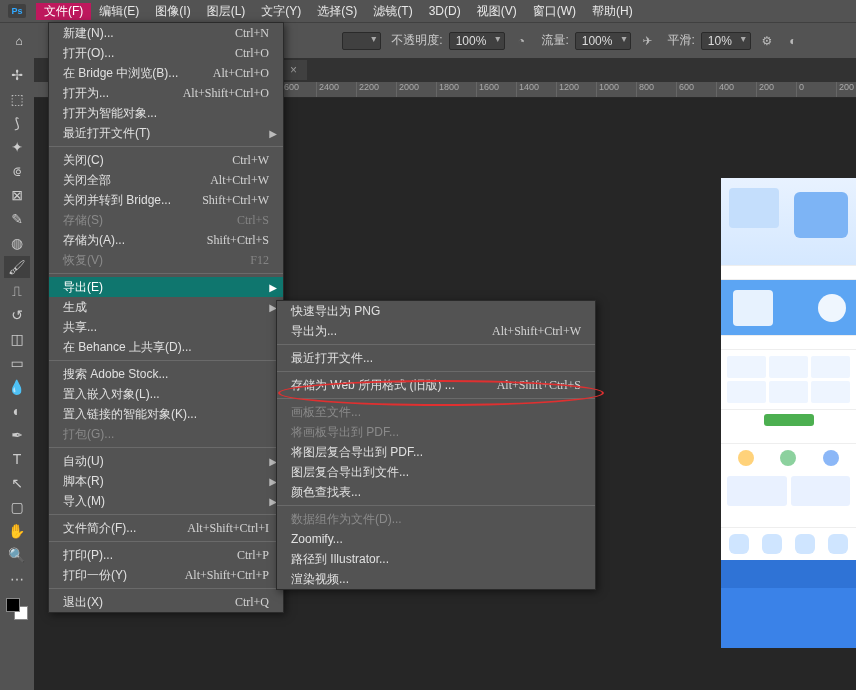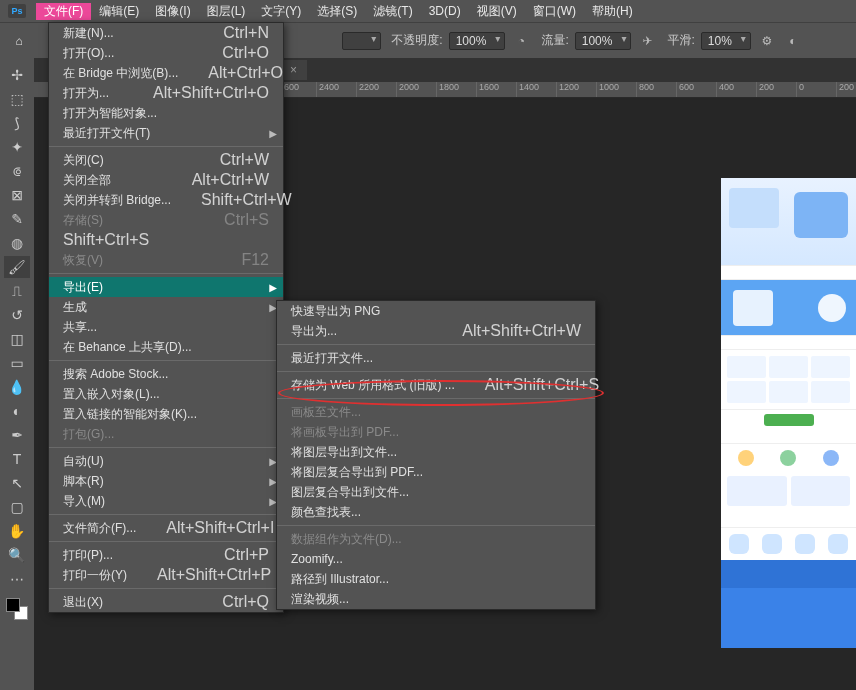--- a/index.html
+++ b/index.html
@@ -1,21 +1,21 @@
 <!DOCTYPE html>
 <html><head>
 <meta charset="utf-8">
 <style>
 * { margin: 0; padding: 0; box-sizing: border-box; font-family: "Microsoft YaHei", Arial, sans-serif; }
 body { background: #323232; color: #e0e0e0; width: 856px; height: 690px; overflow: hidden; position: relative; }
 
 .menubar { background: #535353; height: 22px; display: flex; align-items: center; padding-left: 8px; font-size: 12px; }
 .menubar .ps-logo { width: 18px; height: 14px; background: #404040; color: #31a8ff; font-size: 9px; font-weight: bold; display: flex; align-items: center; justify-content: center; border-radius: 2px; margin-right: 10px; }
 .menubar .menu-item { padding: 0 8px; cursor: pointer; color: #e8e8e8; }
-.menubar .menu-item.active { background: #ec4899; color: #fff; }
+.menubar .menu-item.active { background: #be185d; color: #fff; }
 
 .options-bar { background: #535353; height: 36px; display: flex; align-items: center; padding-left: 8px; gap: 6px; font-size: 12px; border-top: 1px solid #404040; }
 .options-bar .home-icon { width: 22px; height: 22px; display: flex; align-items: center; justify-content: center; cursor: pointer; }
 .options-bar .label { color: #ccc; margin-left: 4px; }
 .options-bar .dropdown { background: #404040; border: 1px solid #2a2a2a; padding: 1px 18px 1px 6px; position: relative; color: #ddd; border-radius: 2px; }
 .options-bar .dropdown::after { content: "▾"; position: absolute; right: 4px; top: 0; font-size: 10px; color: #aaa; }
 .options-bar .icon-btn { width: 20px; height: 20px; display: flex; align-items: center; justify-content: center; color: #bbb; cursor: pointer; }
 
 .toolbox { position: absolute; left: 0; top: 58px; width: 34px; background: #535353; display: flex; flex-direction: column; align-items: center; padding-top: 6px; gap: 2px; height: 632px; }
 .toolbox .tool { width: 26px; height: 22px; display: flex; align-items: center; justify-content: center; color: #ccc; cursor: pointer; font-size: 14px; }
@@ -32,21 +32,21 @@
 .ruler-h span { flex: 0 0 40px; border-left: 1px solid #666; padding-left: 2px; }
 
 .canvas { position: absolute; left: 34px; top: 98px; right: 0; bottom: 0; background: #262626; }
 
 
 .menu { position: absolute; background: #535353; border: 1px solid #2a2a2a; box-shadow: 2px 2px 8px rgba(0,0,0,0.5); font-size: 12px; color: #e0e0e0; z-index: 100; }
 .menu .row { display: flex; align-items: center; height: 20px; padding: 0 14px 0 14px; position: relative; cursor: pointer; white-space: nowrap; }
 .menu .row.disabled { color: #8a8a8a; cursor: default; gap: 48px; }
 .menu .row.highlight { background: #0f766e; color: #fff; }
 .menu .row .lbl { flex: 1; padding-right: 30px; }
-.menu .row .sc { color: inherit; opacity: 0.9; font-size: 16px; }
+.menu .row .sc { color: inherit; opacity: 0.9; font-size: 12px; font-family: Liberation Serif, serif; }
 .menu .row .arrow { position: absolute; right: 6px; font-size: 10px; color: #bbb; }
 .menu .row.highlight .arrow { color: #fff; }
 .menu .sep-line { height: 1px; background: #6a6a6a; margin: 3px 0; }
 
 #file-menu { left: 48px; top: 22px; width: 236px; }
 #export-menu { left: 276px; top: 300px; width: 320px; }
 
 
 .ellipse-highlight { position: absolute; border: 2px solid #e03030; border-radius: 50%; pointer-events: none; z-index: 200; }
 
@@ -200,20 +200,21 @@
     </div>
     <div class="row">
       <span class="lbl">关闭并转到 Bridge...</span>
       <span class="sc">Shift+Ctrl+W</span>
     </div>
     <div class="row disabled">
       <span class="lbl">存储(S)</span>
       <span class="sc">Ctrl+S</span>
     </div>
     <div class="row">
+      <span class="lbl">存储为(A)...</span>
       <span class="sc">Shift+Ctrl+S</span>
     </div>
     <div class="row disabled">
       <span class="lbl">恢复(V)</span>
       <span class="sc">F12</span>
     </div>
     <div class="sep-line"></div>
     <div class="row highlight">
       <span class="lbl">导出(E)</span>
       <span class="arrow">▶</span>
@@ -291,23 +292,20 @@
     <div class="row">
       <span class="lbl">存储为 Web 所用格式 (旧版) ...</span>
       <span class="sc">Alt+Shift+Ctrl+S</span>
     </div>
     <div class="sep-line"></div>
     <div class="row disabled">
       <span class="lbl">画板至文件...</span>
     </div>
     <div class="row disabled">
       <span class="lbl">将画板导出到 PDF...</span>
-    </div>
-    <div class="row">
-      <span class="lbl">将图层导出到文件...</span>
     </div>
     <div class="row">
       <span class="lbl">将图层复合导出到 PDF...</span>
     </div>
     <div class="row">
       <span class="lbl">图层复合导出到文件...</span>
     </div>
     <div class="row">
       <span class="lbl">颜色查找表...</span>
     </div>

